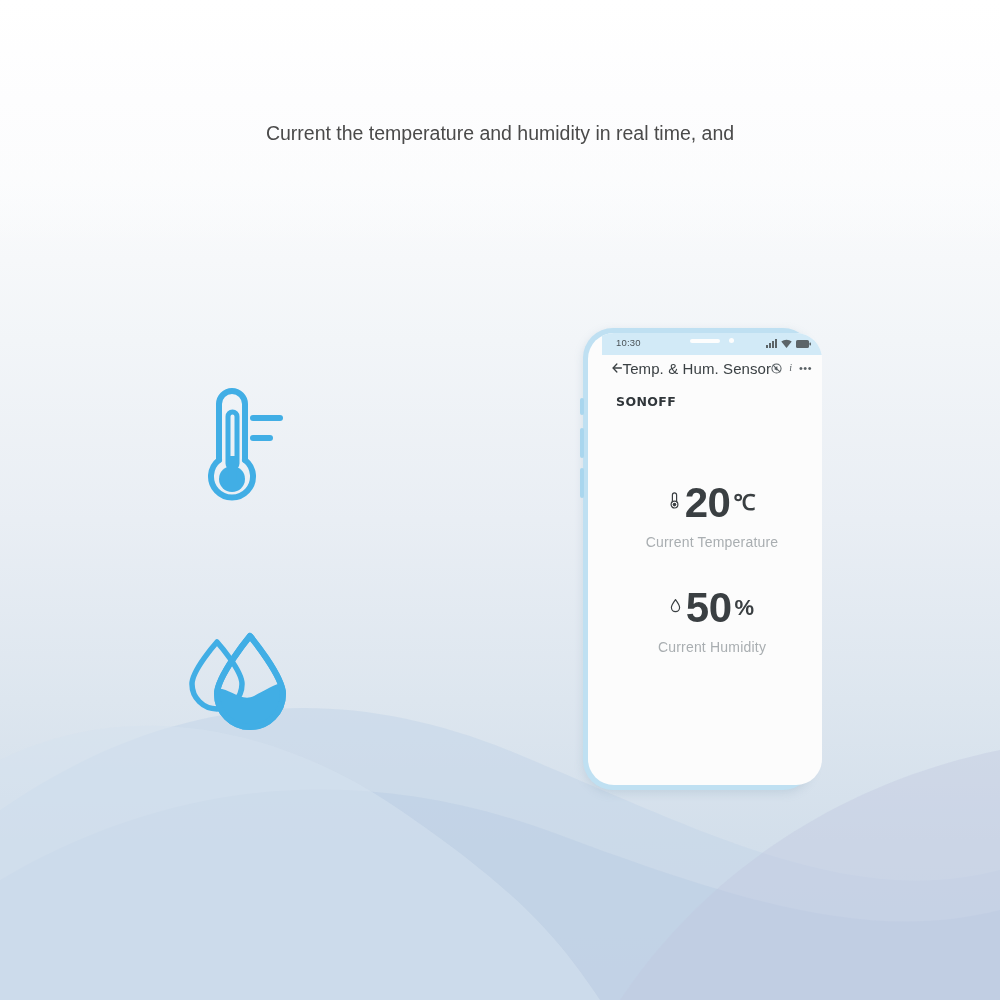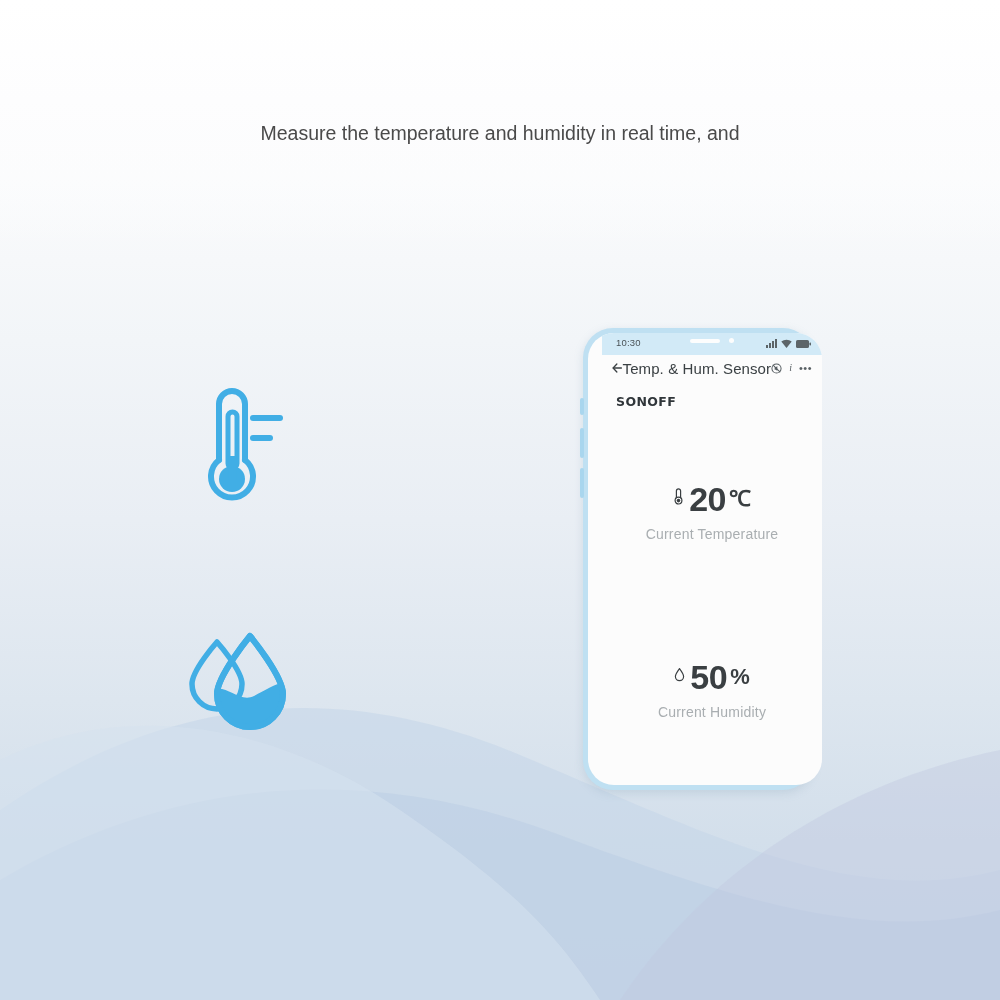--- a/index.html
+++ b/index.html
@@ -221,30 +221,30 @@
     letter-spacing: 0.4px;
     font-family: "DejaVu Sans", sans-serif;
     line-height: 1;
   }
 
   
   .reading {
     text-align: center;
   }
   .reading.temp { margin-top: 72px; }
-  .reading.hum  { margin-top: 118px; }
+  .reading.hum  { margin-top: 37px; }
 
   .reading-main {
     display: flex;
     align-items: center;
     justify-content: center;
     gap: 2px;
   }
   .reading-value {
-    font-size: 34px;
+    font-size: 42px;
     font-weight: bold;
     color: #3a3f42;
     line-height: 1;
     letter-spacing: -0.5px;
   }
   .reading-unit {
     font-size: 22px;
     font-weight: bold;
     color: #3a3f42;
     line-height: 1;
@@ -271,21 +271,21 @@
     <path d="M0,230 C160,120 330,95 520,175 C700,250 850,330 1000,290 L1000,420 L0,420 Z" fill="#c6d6e8" opacity="0.62"></path>
     <path d="M0,300 C170,200 360,180 560,255 C760,330 880,360 1000,330 L1000,420 L0,420 Z" fill="#bccee4" opacity="0.55"></path>
     <path d="M620,420 C700,300 830,205 1000,170 L1000,420 Z" fill="#c2c7e0" opacity="0.42"></path>
     <path d="M0,180 C120,120 270,140 400,230 C520,312 560,360 600,420 L0,420 Z" fill="#d6e2ee" opacity="0.55"></path>
   </svg>
 
   <div class="top-fade"></div>
 
   <div class="headings">
     <p class="subtitle">
-      <span class="line">Measure the temperature and humidity in real time, and</span>
+      <span class="line">Current the temperature and humidity in real time, and</span>
     </p>
   </div>
 
   <svg class="icon-thermo" viewBox="0 0 104 136">
     <g fill="none" stroke="#41AEE5" stroke-width="6" stroke-linecap="round">
       <path d="M33,78 L33,22 a13,13 0 0 1 26,0 L59,78"></path>
       <path d="M33,78 a21,21 0 1 0 26,0"></path>
       <path d="M67,36 L94,36"></path>
       <path d="M67,56 L84,56"></path>
       <path d="M46,34 L46,86" stroke-width="9" stroke="#41AEE5" opacity="0"></path>

